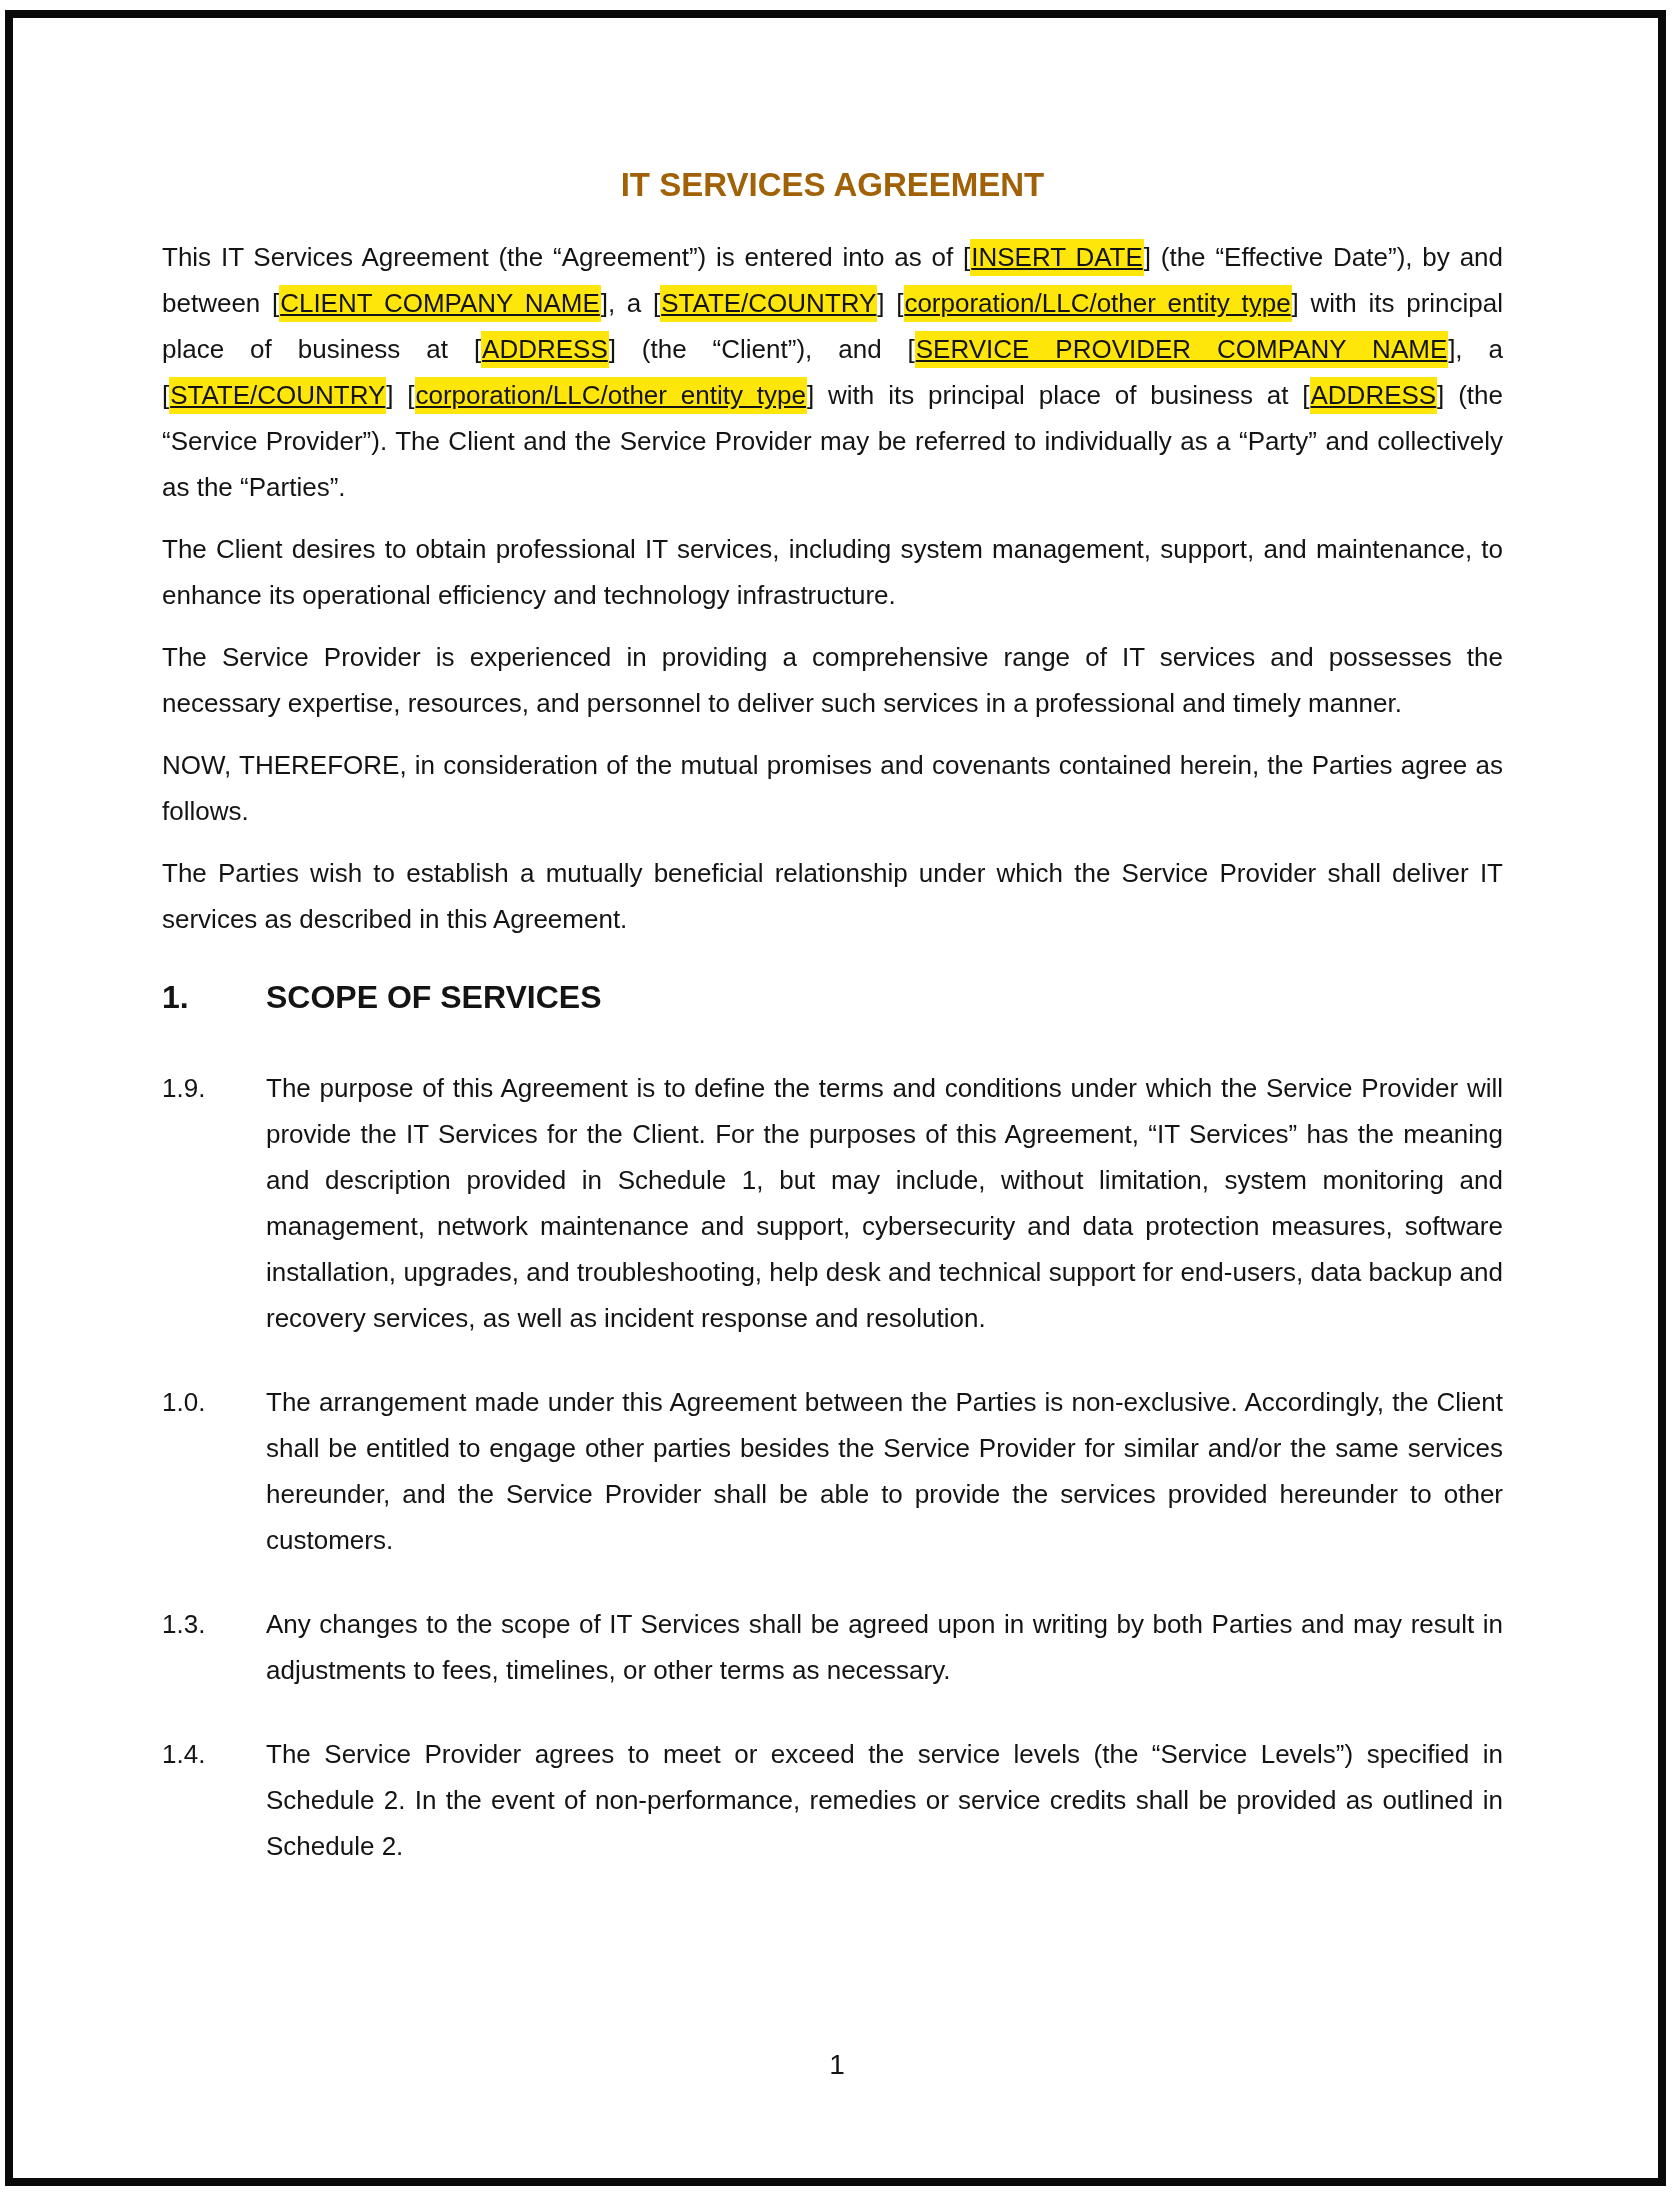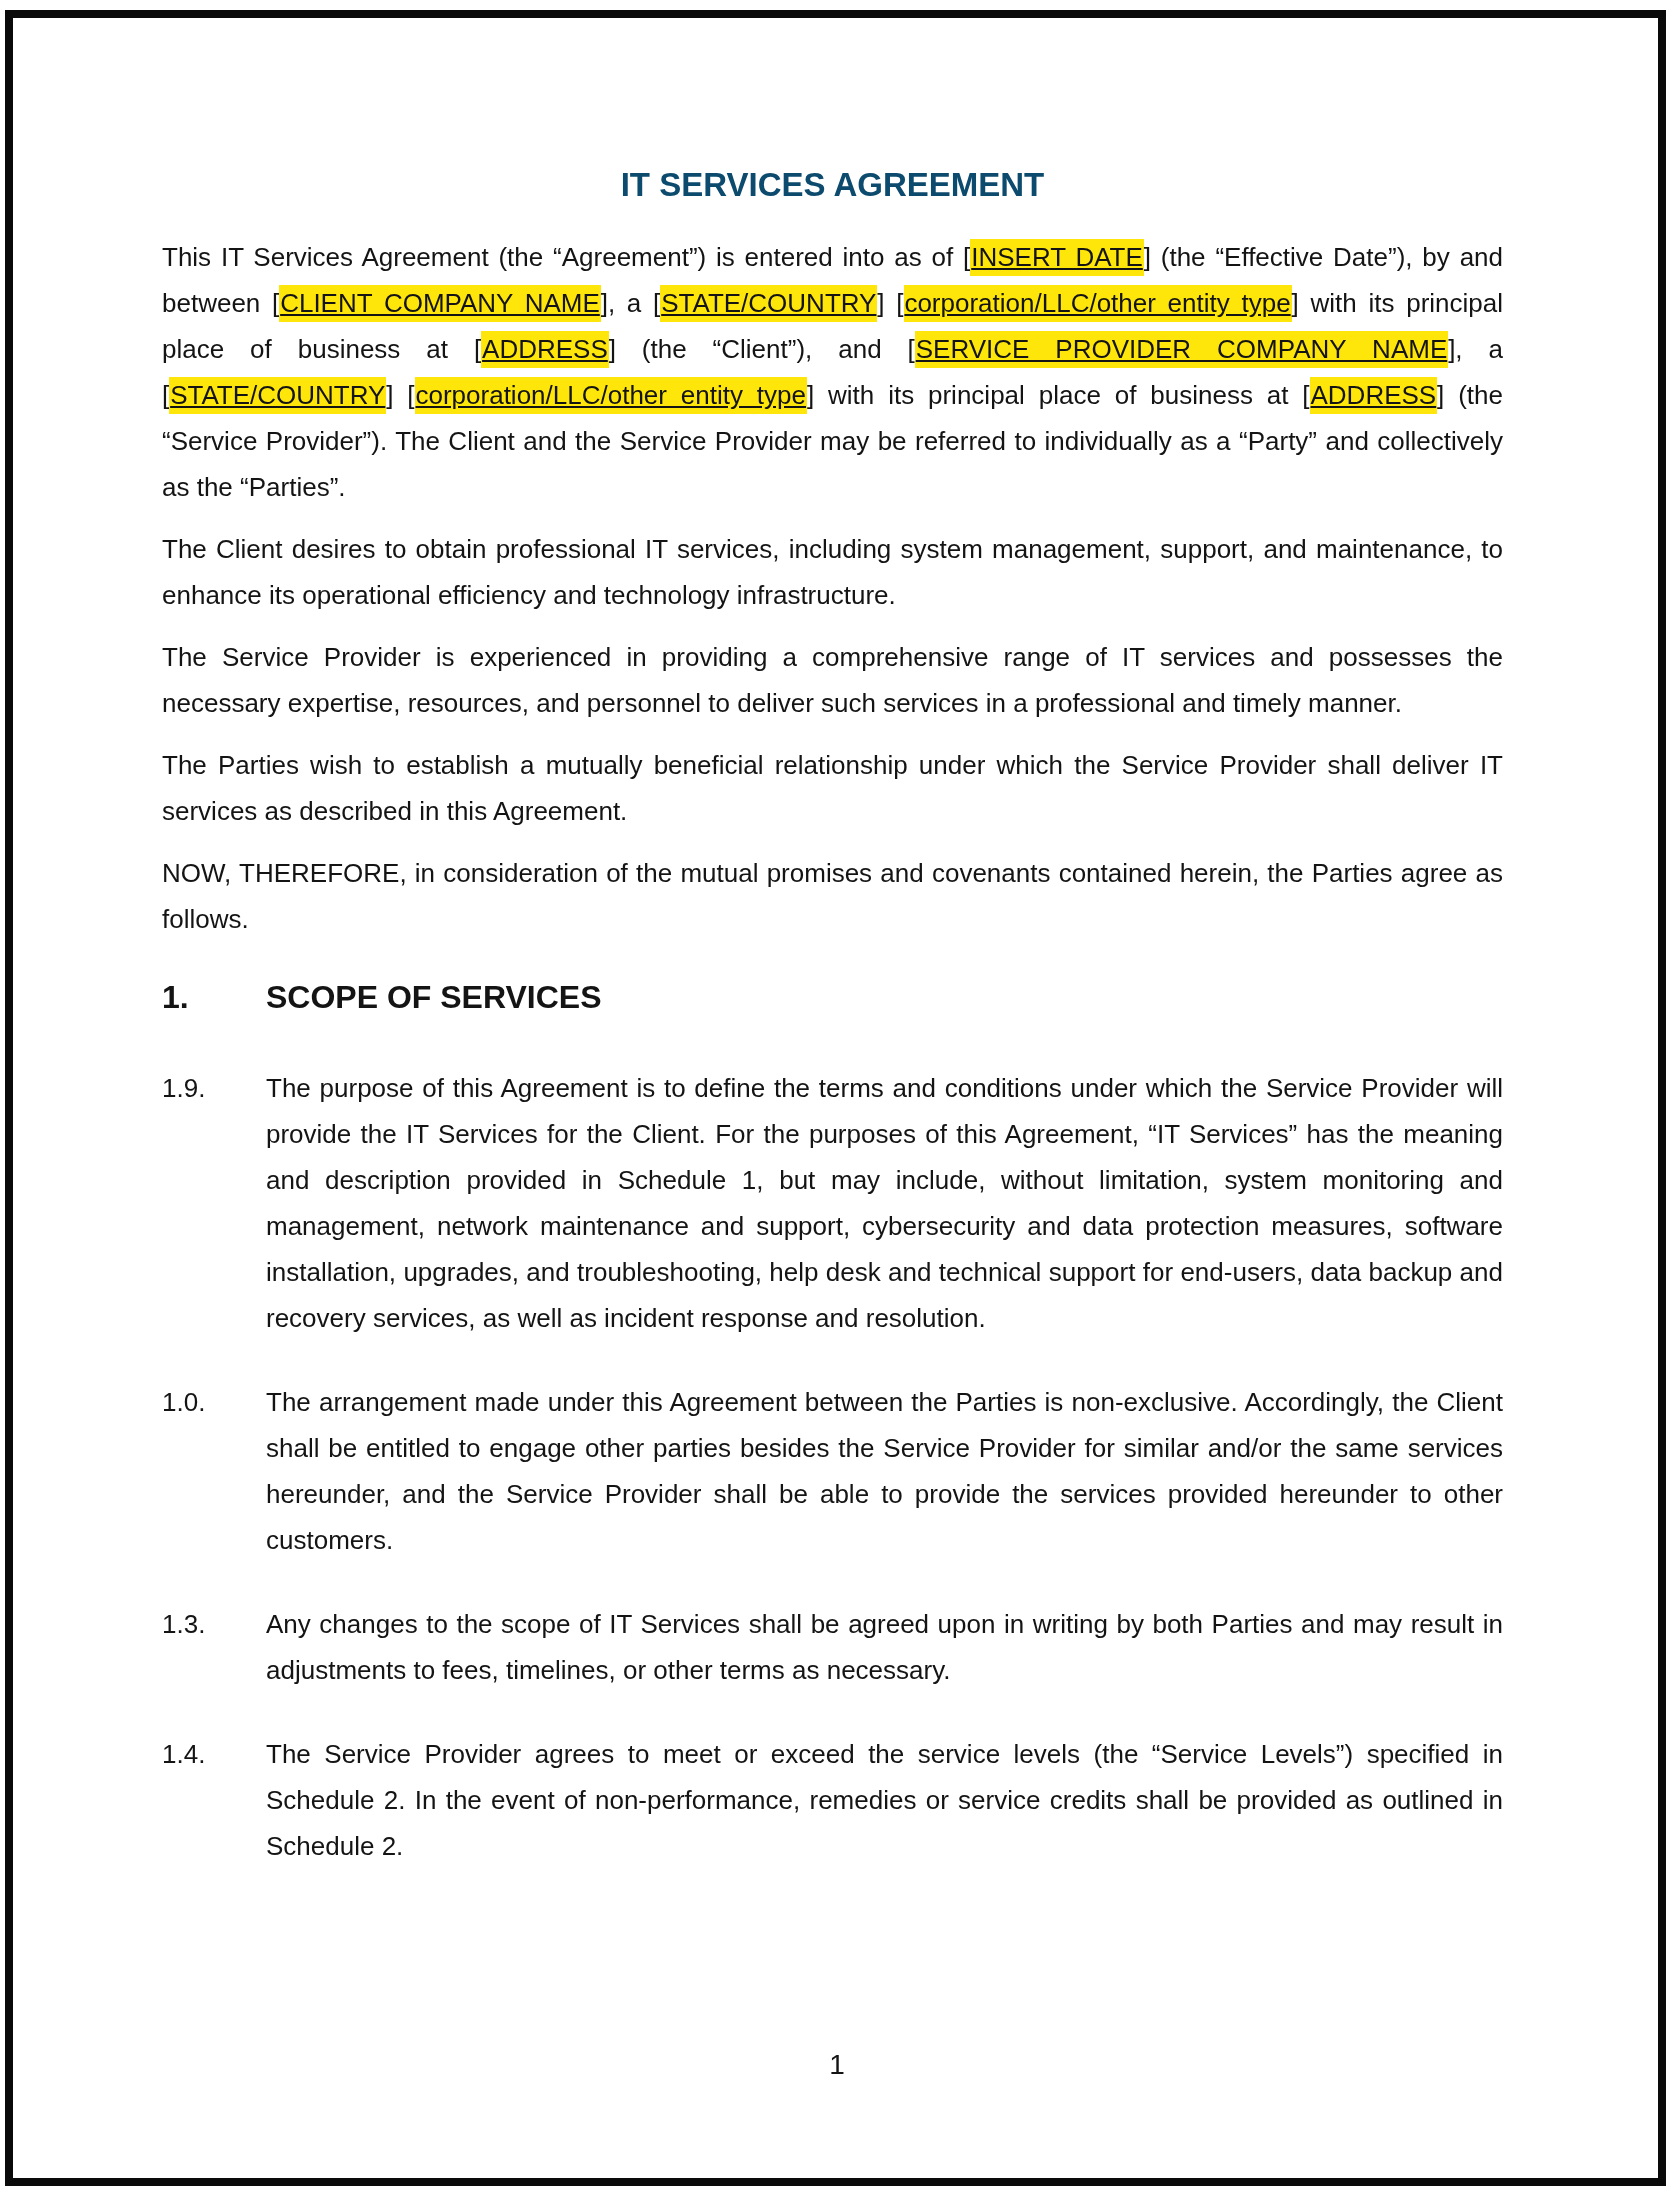--- a/index.html
+++ b/index.html
@@ -35,21 +35,21 @@
     padding-top: 162px;
     font-size: 26px;
     line-height: 46px;
   }
   .doc-title {
     margin: 0 0 26px 0;
     font-size: 33px;
     line-height: 46px;
     font-weight: 700;
     text-align: center;
-    color: #0c4a6e;
+    color: #a16207;
   }
   .para {
     margin: 0 0 16px 0;
     text-align: justify;
   }
   .section-heading {
     position: relative;
     margin: 32px 0 45px 0;
     padding-left: 104px;
     font-weight: 700;
@@ -98,22 +98,22 @@
 
 <div class="page">
   <div class="page-border"></div>
 
   <div class="content">
     <h1 class="doc-title">IT SERVICES AGREEMENT</h1>
 
     <p class="para"><span>This IT Services Agreement (the </span><span class="b">“Agreement”</span><span>) is entered into as of [</span><span class="hl">INSERT DATE</span><span>] (the </span><span class="b">“Effective Date”</span><span>), by and between [</span><span class="hl">CLIENT COMPANY NAME</span><span>], a [</span><span class="hl">STATE/COUNTRY</span><span>] [</span><span class="hl">corporation/LLC/other entity type</span><span>] with its principal place of business at [</span><span class="hl">ADDRESS</span><span>] (the </span><span class="b">“Client”</span><span>), and [</span><span class="hl">SERVICE PROVIDER COMPANY NAME</span><span>], a [</span><span class="hl">STATE/COUNTRY</span><span>] [</span><span class="hl">corporation/LLC/other entity type</span><span>] with its principal place of business at [</span><span class="hl">ADDRESS</span><span>] (the </span><span class="b">“Service Provider”</span><span>). The Client and the Service Provider may be referred to individually as a </span><span class="b">“Party”</span><span> and collectively as the </span><span class="b">“Parties”.</span></p>
     <p class="para"><span>The Client desires to obtain professional IT services, including system management, support, and maintenance, to enhance its operational efficiency and technology infrastructure.</span></p>
     <p class="para"><span>The Service Provider is experienced in providing a comprehensive range of IT services and possesses the necessary expertise, resources, and personnel to deliver such services in a professional and timely manner.</span></p>
+    <p class="para"><span>NOW, THEREFORE, in consideration of the mutual promises and covenants contained herein, the Parties agree as follows.</span></p>
     <p class="para"><span>The Parties wish to establish a mutually beneficial relationship under which the Service Provider shall deliver IT services as described in this Agreement.</span></p>
-    <p class="para"><span>NOW, THEREFORE, in consideration of the mutual promises and covenants contained herein, the Parties agree as follows.</span></p>
 
     <div class="section-heading">
       <span class="num">1.</span>
       <span class="heading-label">SCOPE OF SERVICES</span>
     </div>
 
     <div class="clause">
       <span class="num">1.9.</span>
       <div class="clause-text"><span>The purpose of this Agreement is to define the terms and conditions under which the Service Provider will provide the IT Services for the Client. For the purposes of this Agreement, </span><span class="b">“IT Services”</span><span> has the meaning and description provided in Schedule 1, but may include, without limitation, system monitoring and management, network maintenance and support, cybersecurity and data protection measures, software installation, upgrades, and troubleshooting, help desk and technical support for end-users, data backup and recovery services, as well as incident response and resolution.</span></div>
     </div>

